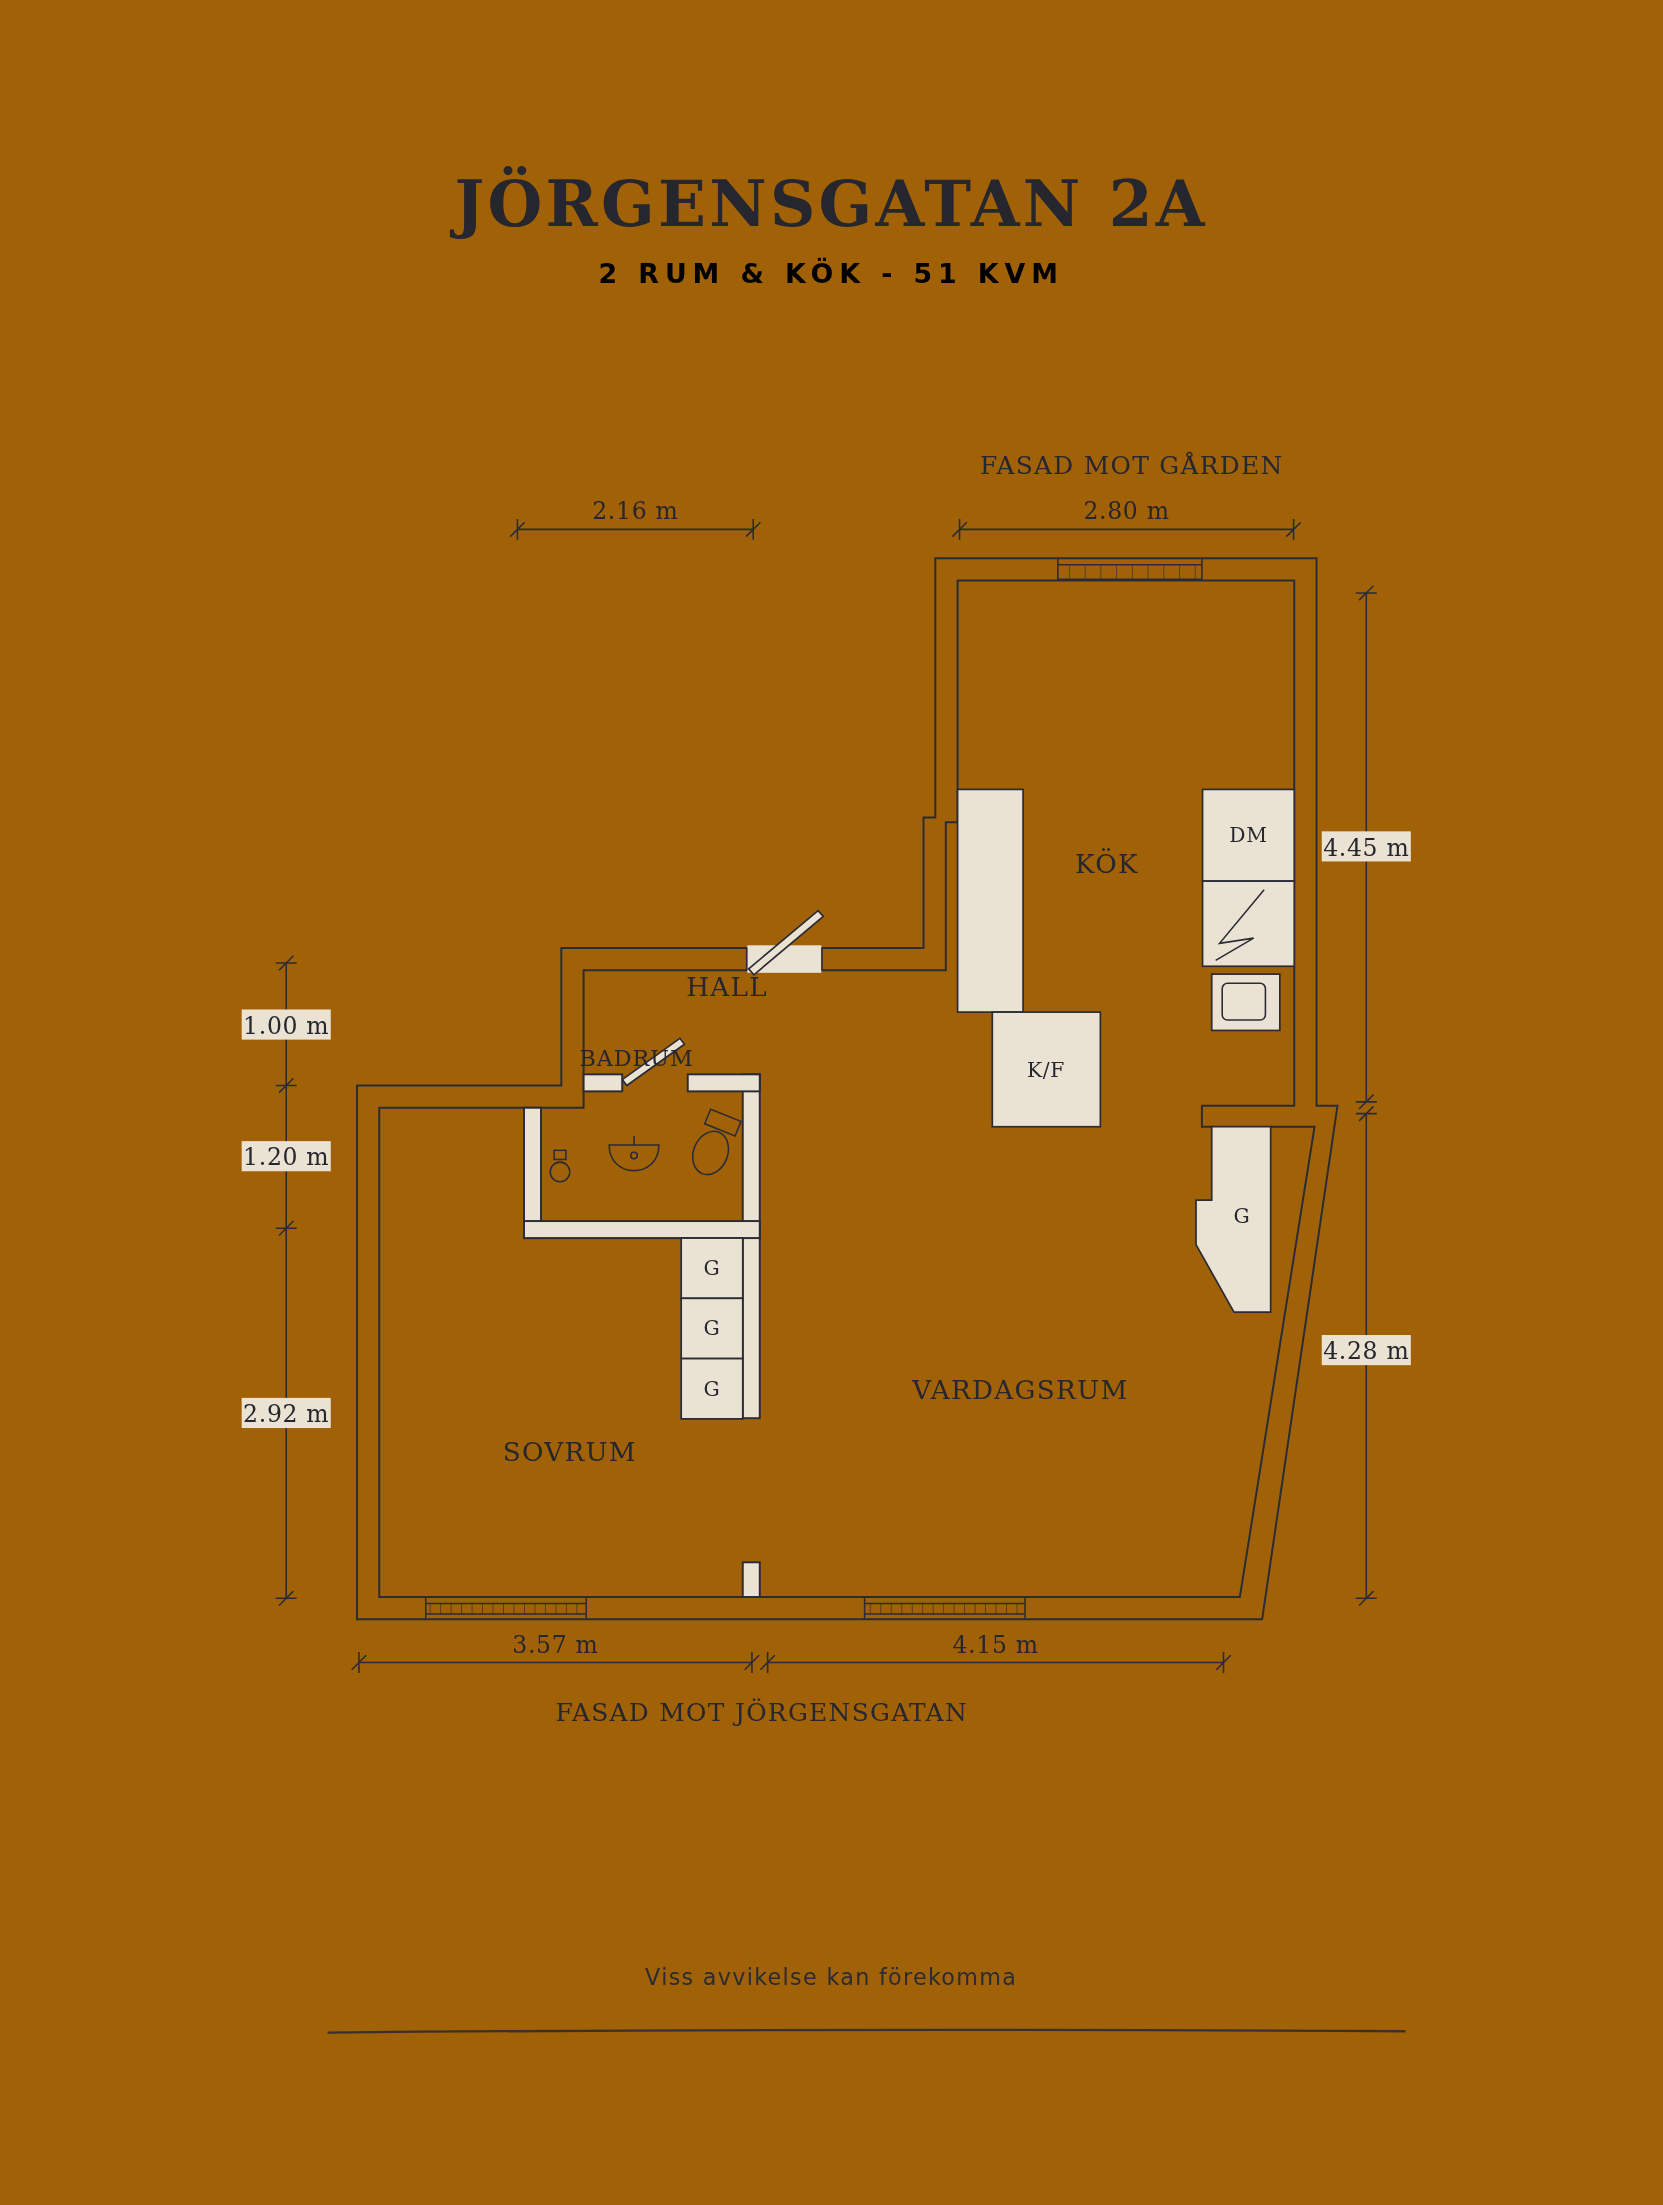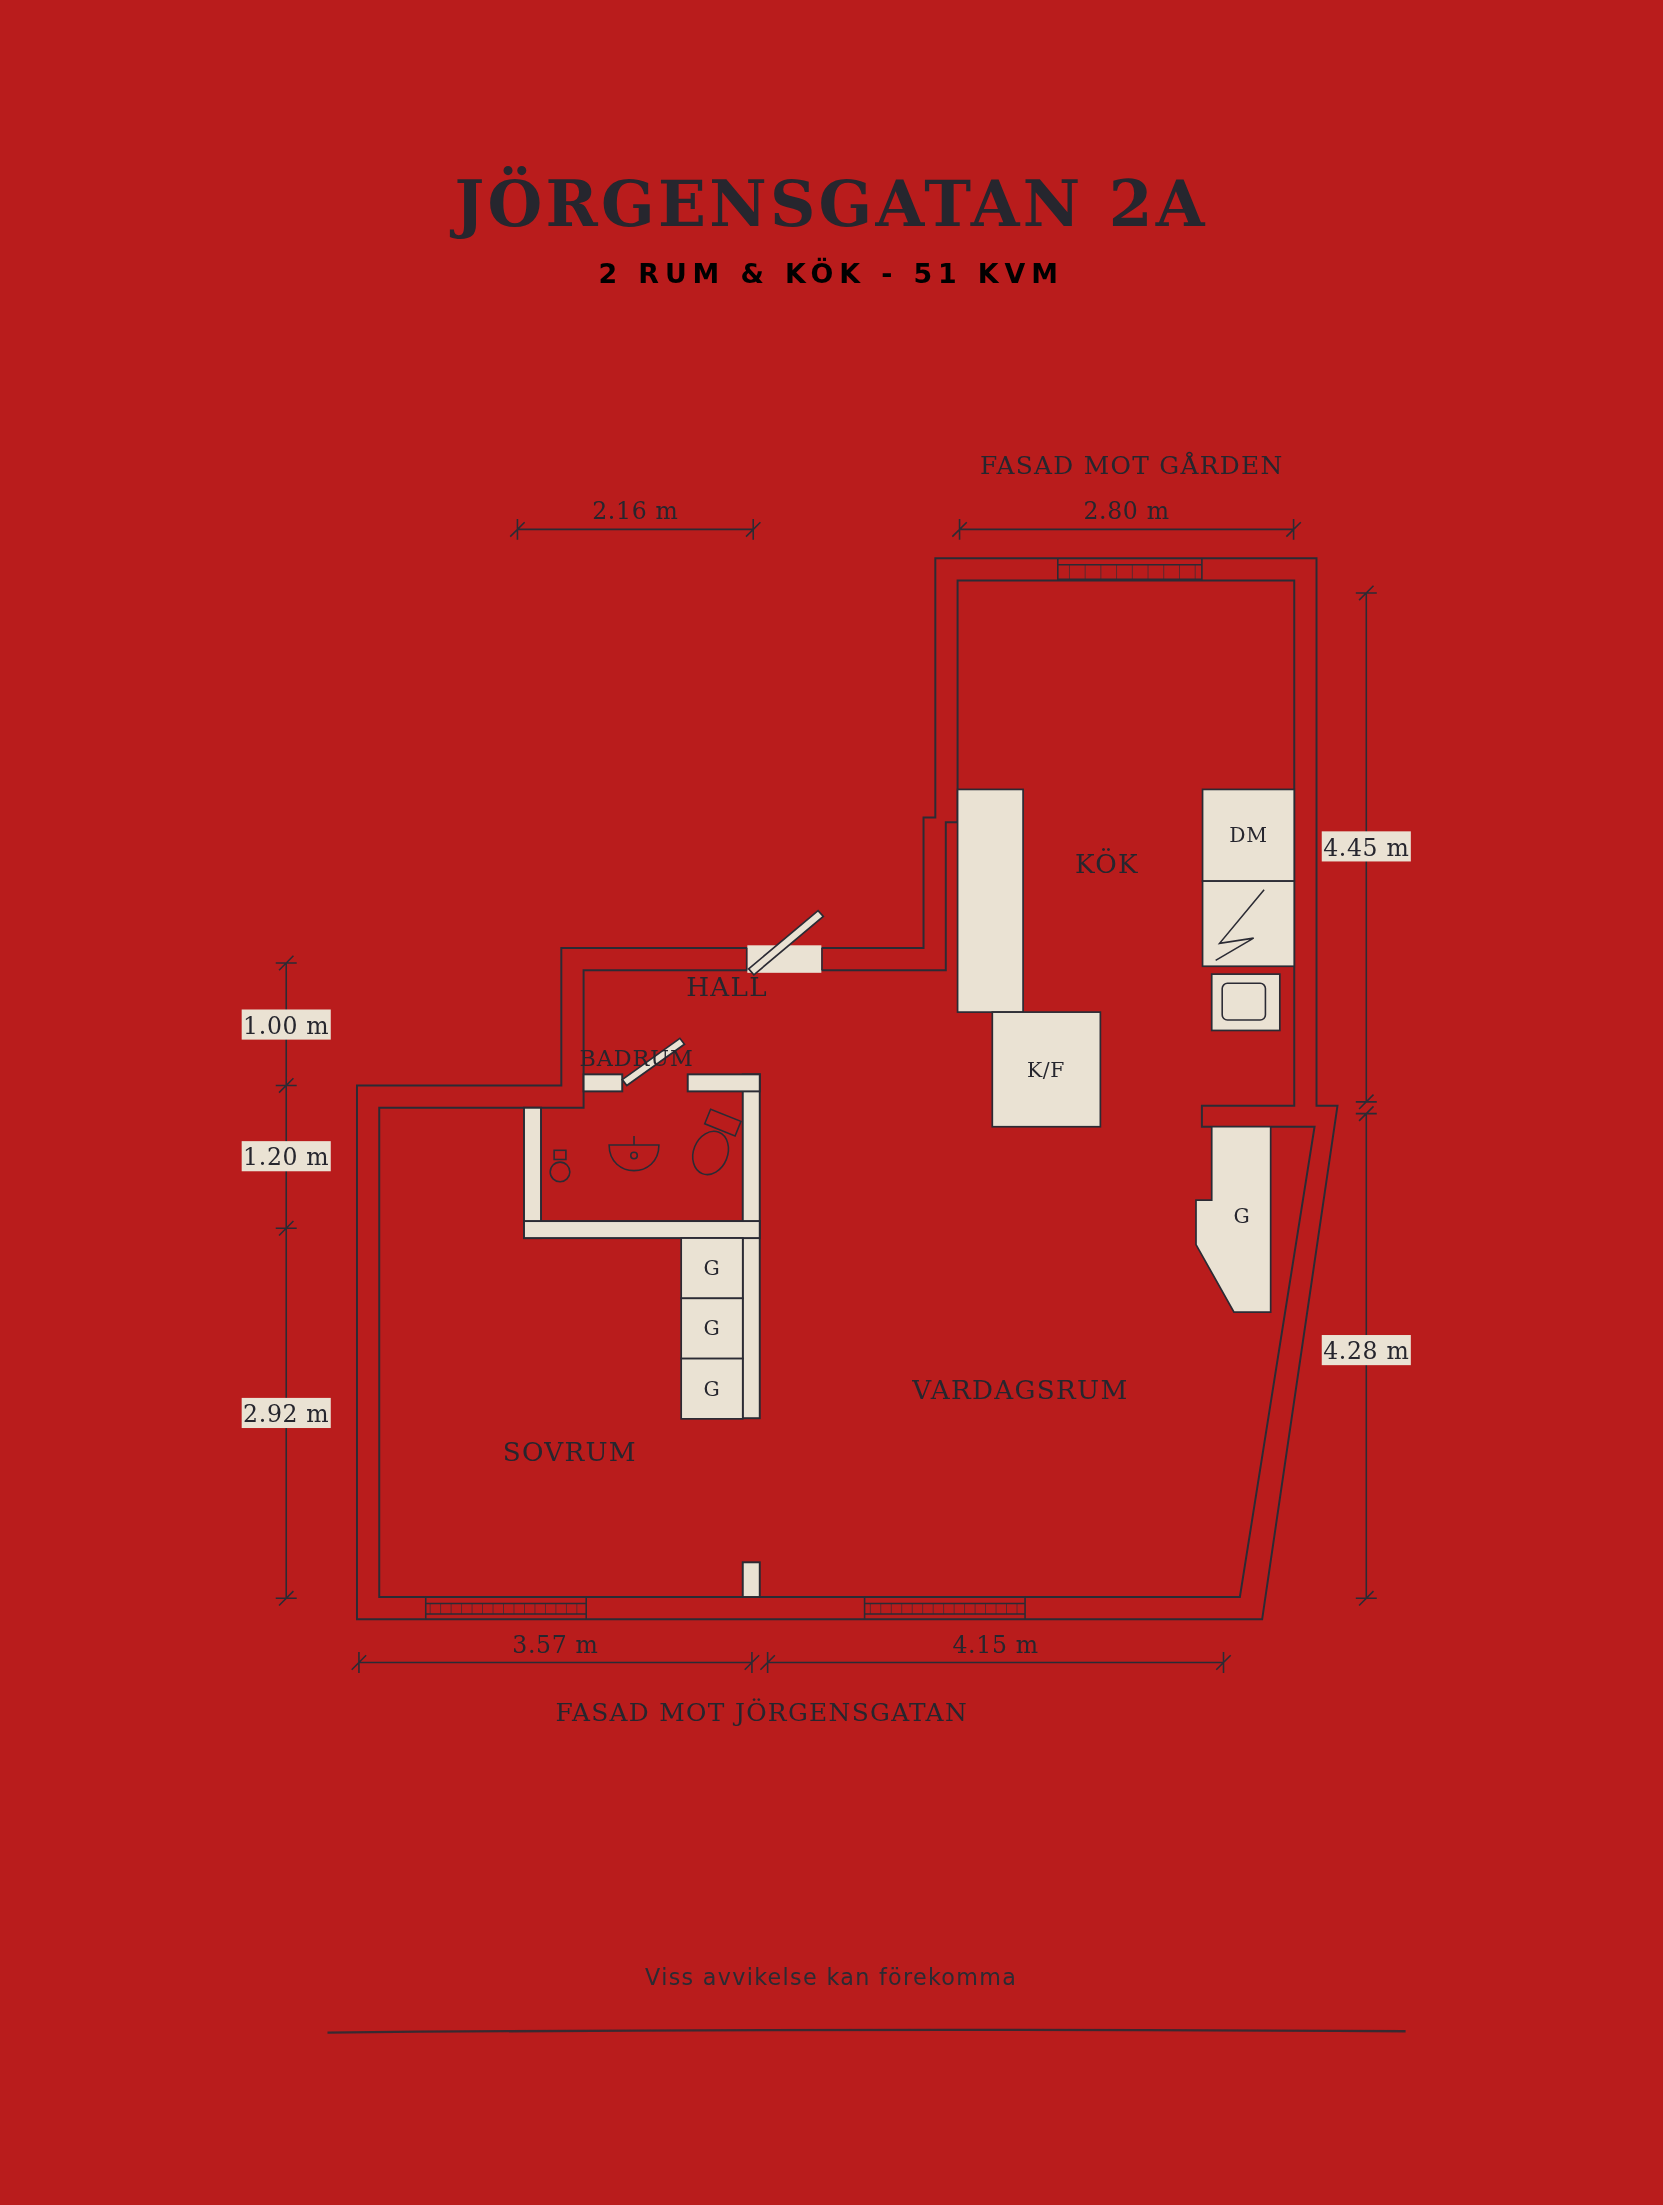--- a/index.html
+++ b/index.html
@@ -1,16 +1,16 @@
 <!DOCTYPE html>
 <html style="font-size:10.5px"><head>
 <meta charset="utf-8">
 <style>
   html,body{margin:0;padding:0;background:#eae2d3;}
-  .page{position:relative;width:1663px;height:2205px;background:#b91c1c;overflow:hidden;
+  .page{position:relative;width:1663px;height:2205px;background:#a16207;overflow:hidden;
         font-family:"DejaVu Serif", serif;}
   svg{display:block;}
   
   .ln{stroke:#2b2b34;stroke-width:3;fill:none;stroke-linecap:butt;stroke-linejoin:miter;}
   .lnthin{stroke:#2b2b34;stroke-width:2.4;fill:none;}
   .wallrect{fill:#eae2d3;stroke:#2b2b34;stroke-width:3;}
   .slab{fill:#eae2d3;stroke:#2b2b34;stroke-width:2.6;}
   .punch{fill:#eae2d3;stroke:none;}
   
   .serif{font-family:"DejaVu Serif", serif;fill:#26262e;}

